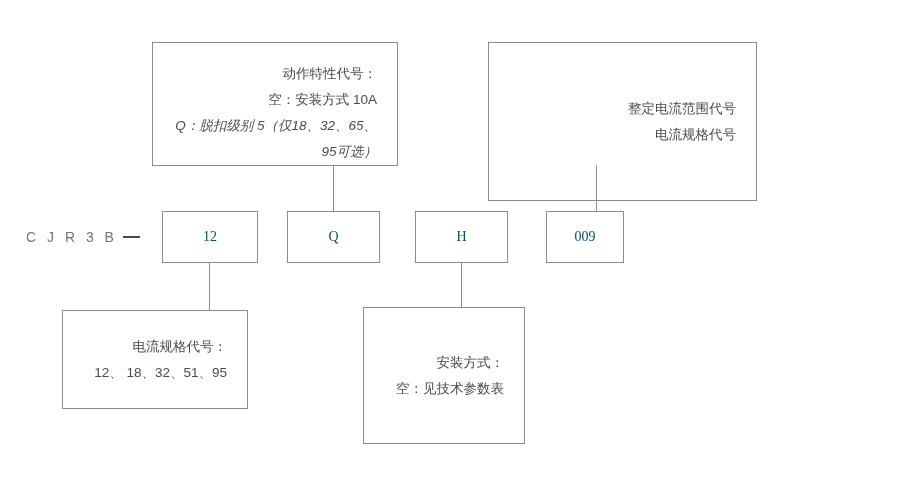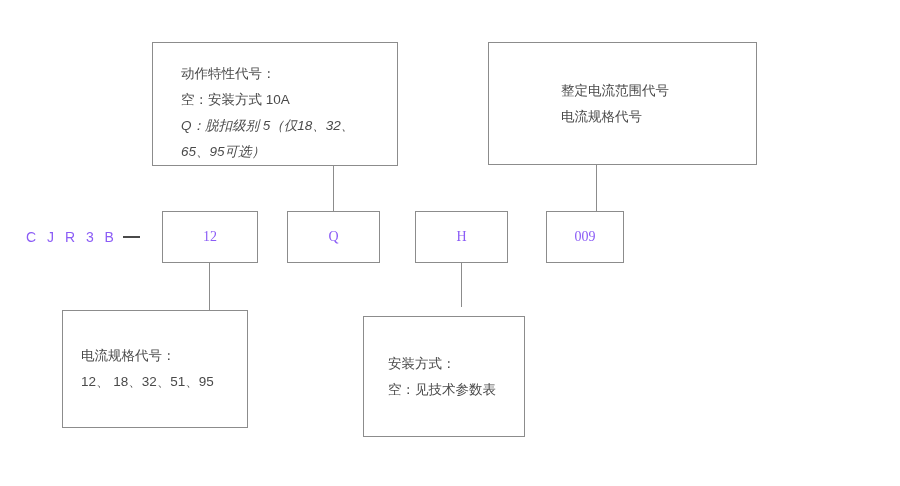--- a/index.html
+++ b/index.html
@@ -16,47 +16,48 @@
     color: #4a4a4a;
     overflow: hidden;
   }
   .box {
     position: absolute;
     box-sizing: border-box;
     border: 1px solid #8c8c8c;
     background: #ffffff;
   }
   .desc-box {
-    padding: 18px 28px;
+    padding: 18px 20px;
+    text-align: right;
   }
   .desc-line {
     font-size: 13.5px;
     line-height: 26px;
     color: #4a4a4a;
     white-space: nowrap;
   }
   .desc-line.wrap {
     white-space: normal;
     font-style: italic;
   }
   .code-box {
     display: flex;
     align-items: center;
     justify-content: center;
   }
   .code-text {
     font-size: 14px;
-    color: #8b5cf6;
+    color: #0c4a6e;
     font-family: "Liberation Serif", "DejaVu Serif", serif;
   }
   .series-label {
     position: absolute;
     font-size: 14px;
     letter-spacing: 3.5px;
-    color: #8b5cf6;
+    color: #737373;
     font-family: "Liberation Sans", "DejaVu Sans", sans-serif;
     white-space: nowrap;
   }
   .dash {
     position: absolute;
     background: #4a4a4a;
   }
   .connector {
     position: absolute;
     background: #8c8c8c;
@@ -72,21 +73,21 @@
 <body>
 
 <div id="diagram">
 
   <div class="box desc-box" style="left:152px; top:42px; width:246px; height:124px;">
     <div class="desc-line">动作特性代号：</div>
     <div class="desc-line">空：安装方式 10A</div>
     <div class="desc-line wrap">Q：脱扣级别 5（仅18、32、65、95可选）</div>
   </div>
 
-  <div class="box desc-box center-desc" style="left:488px; top:42px; width:269px; height:123px; padding-left:72px;">
+  <div class="box desc-box center-desc" style="left:488px; top:42px; width:269px; height:159px; padding-left:72px;">
     <div class="desc-line">整定电流范围代号</div>
     <div class="desc-line">电流规格代号</div>
   </div>
 
   <div class="connector" style="left:333px; top:166px; height:45px;"></div>
 
   <div class="connector" style="left:596px; top:165px; height:46px;"></div>
 
   <div class="series-label" style="left:26px; top:229px;">C J R 3 B</div>
 
@@ -105,23 +106,23 @@
   </div>
 
   <div class="box code-box" style="left:546px; top:211px; width:78px; height:52px;">
     <span class="code-text">009</span>
   </div>
 
   <div class="connector" style="left:209px; top:263px; height:47px;"></div>
 
   <div class="connector" style="left:461px; top:263px; height:44px;"></div>
 
-  <div class="box desc-box center-desc" style="left:62px; top:310px; width:186px; height:118px; padding-left:18px;">
+  <div class="box desc-box center-desc" style="left:62px; top:310px; width:186px; height:99px; padding-left:18px;">
     <div class="desc-line">电流规格代号：</div>
     <div class="desc-line">12、 18、32、51、95</div>
   </div>
 
-  <div class="box desc-box center-desc" style="left:363px; top:307px; width:162px; height:121px; padding-left:24px;margin-top:9px;">
+  <div class="box desc-box center-desc" style="left:363px; top:307px; width:162px; height:137px; padding-left:24px;">
     <div class="desc-line">安装方式：</div>
     <div class="desc-line">空：见技术参数表</div>
   </div>
 
 </div>
 
 </body></html>

